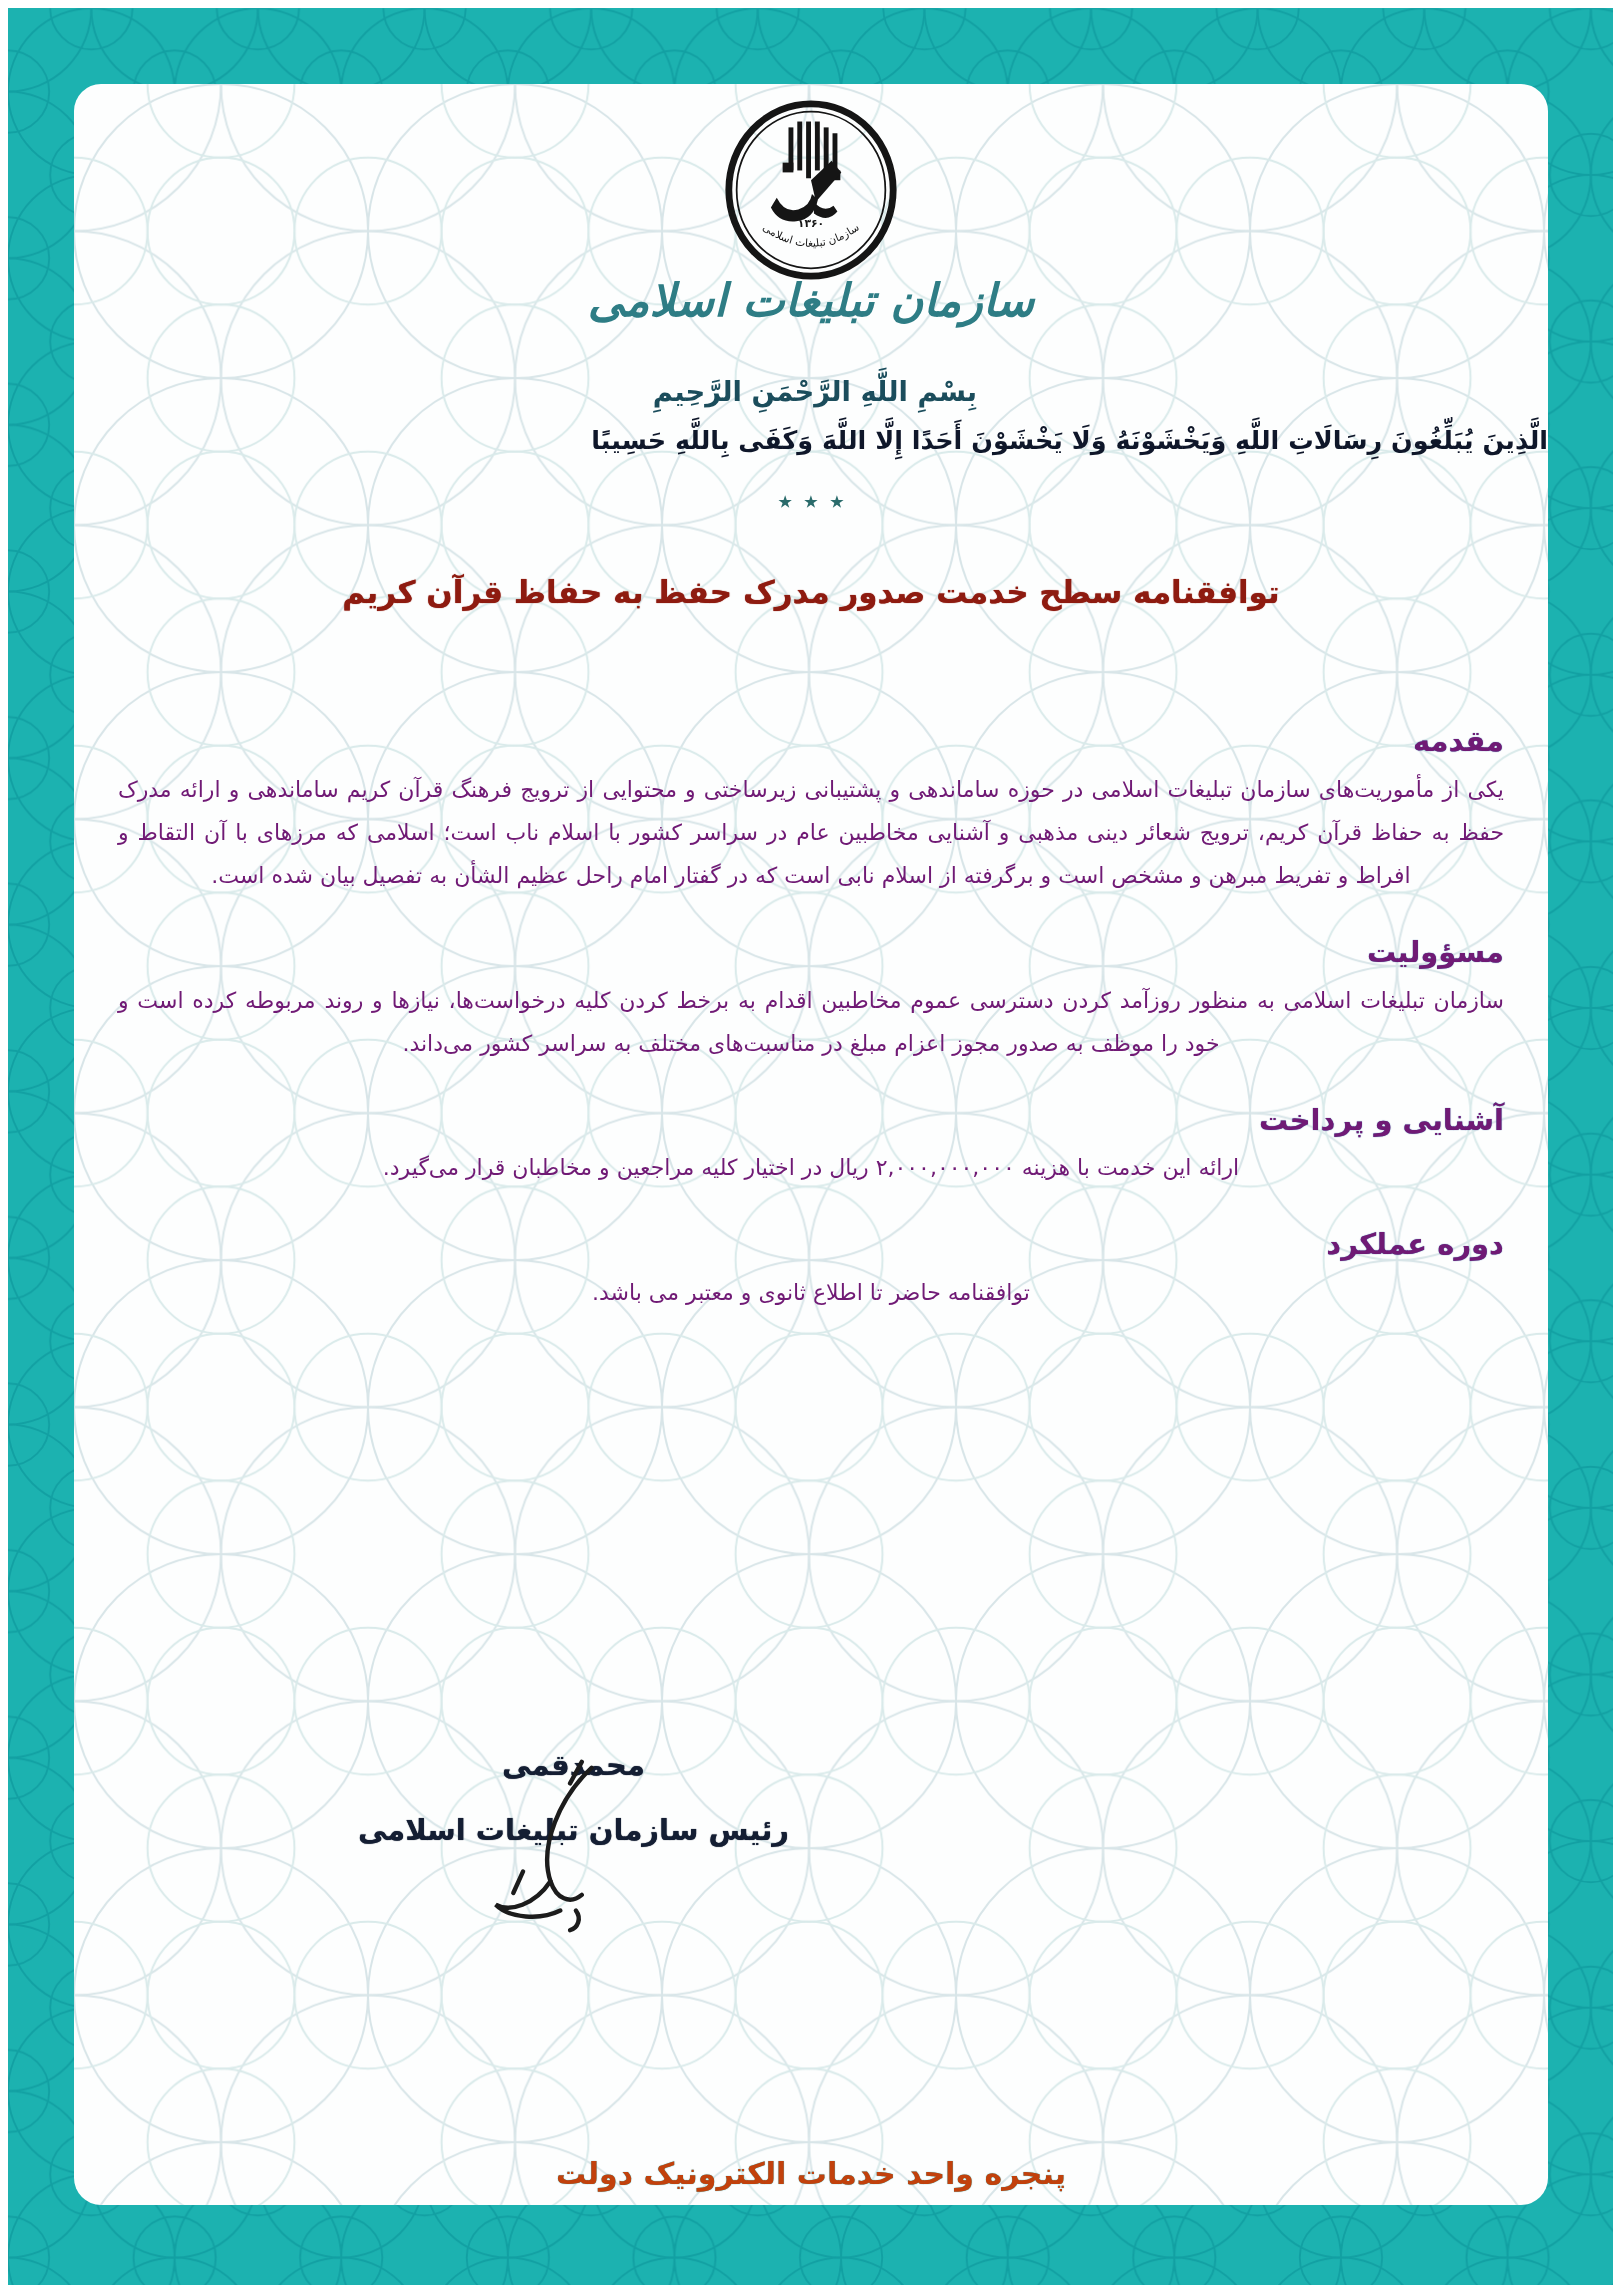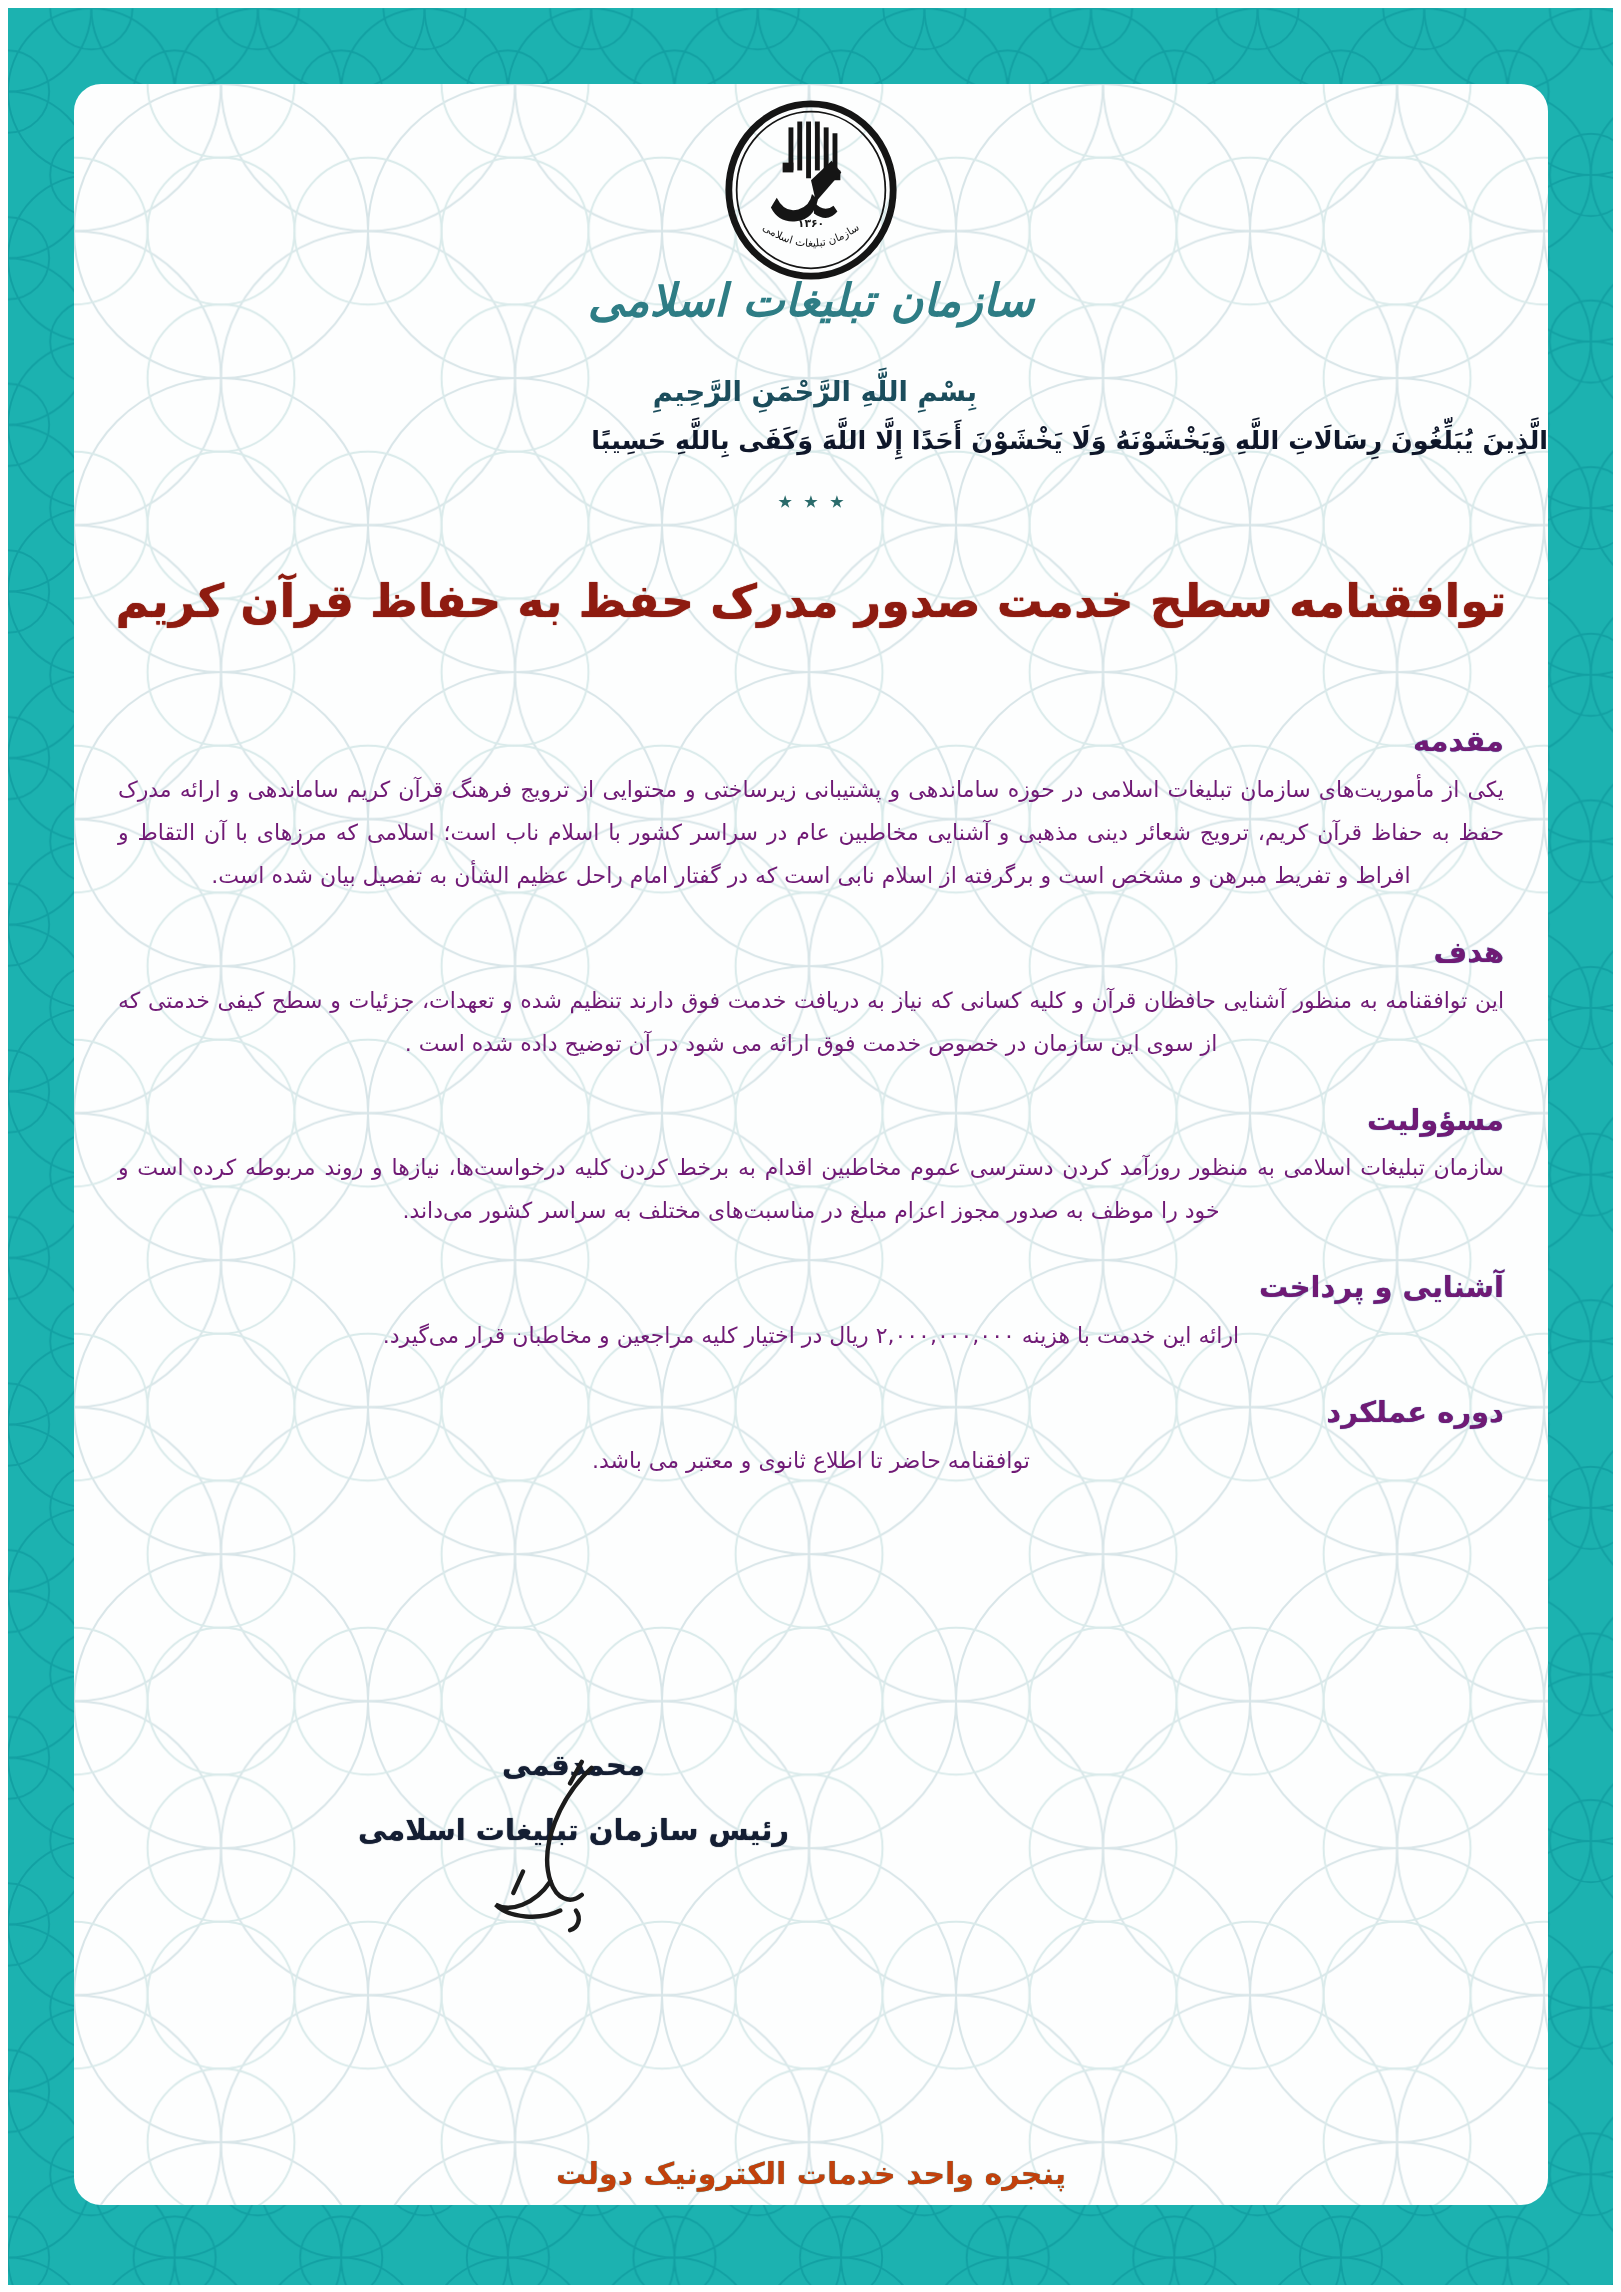--- a/index.html
+++ b/index.html
@@ -77,21 +77,21 @@
     font-size: 29px;
     font-weight: bold;
     color: #2A6B6B;
     letter-spacing: 21.6px;
   }
 
   .doc-title {
     position: absolute;
     top: 490px; left: 0; right: 0;
     text-align: center;
-    font-size: 46px;
+    font-size: 31px;
     font-weight: 800;
     color: #8E1B10;
     text-shadow: 0 0 1px #8E1B10;
   }
 
   .sections {
     position: absolute;
     top: 639px; left: 44px; right: 44px;
   }
   .sec { margin-bottom: 37px; }
@@ -233,24 +233,20 @@
       <div class="stars">٭ ٭ ٭</div>
 
       <h1 class="doc-title">توافقنامه سطح خدمت صدور مدرک حفظ به حفاظ قرآن کریم</h1>
 
       <div class="sections">
         <div class="sec">
           <h2>مقدمه</h2>
           <p>یکی از مأموریت‌های سازمان تبلیغات اسلامی در حوزه ساماندهی و پشتیبانی زیرساختی و محتوایی از ترویج فرهنگ قرآن کریم ساماندهی و ارائه مدرک حفظ به حفاظ قرآن کریم، ترویج شعائر دینی مذهبی و آشنایی مخاطبین عام در سراسر کشور با اسلام ناب است؛ اسلامی که مرزهای با آن التقاط و افراط و تفریط مبرهن و مشخص است و برگرفته از اسلام نابی است که در گفتار امام راحل عظیم الشأن به تفصیل بیان شده است.</p>
         </div>
         <div class="sec">
-          <h2>هدف</h2>
-          <p>این توافقنامه به منظور آشنایی حافظان قرآن و کلیه کسانی که نیاز به دریافت خدمت فوق دارند تنظیم شده و تعهدات، جزئیات و سطح کیفی خدمتی که از سوی این سازمان در خصوص خدمت فوق ارائه می شود در آن توضیح داده شده است .</p>
-        </div>
-        <div class="sec">
           <h2>مسؤولیت</h2>
           <p>سازمان تبلیغات اسلامی به منظور روزآمد کردن دسترسی عموم مخاطبین اقدام به برخط کردن کلیه درخواست‌ها، نیازها و روند مربوطه کرده است و خود را موظف به صدور مجوز اعزام مبلغ در مناسبت‌های مختلف به سراسر کشور می‌داند.</p>
         </div>
         <div class="sec">
           <h2>آشنایی و پرداخت</h2>
           <p>ارائه این خدمت با هزینه ۲,۰۰۰,۰۰۰,۰۰۰ ریال در اختیار کلیه مراجعین و مخاطبان قرار می‌گیرد.</p>
         </div>
         <div class="sec">
           <h2>دوره عملکرد</h2>
           <p>توافقنامه حاضر تا اطلاع ثانوی و معتبر می باشد.</p>

